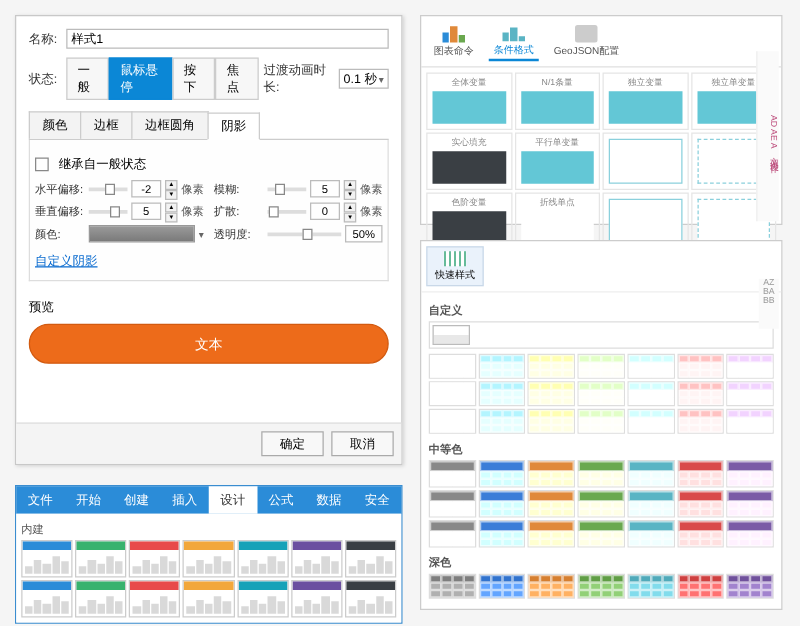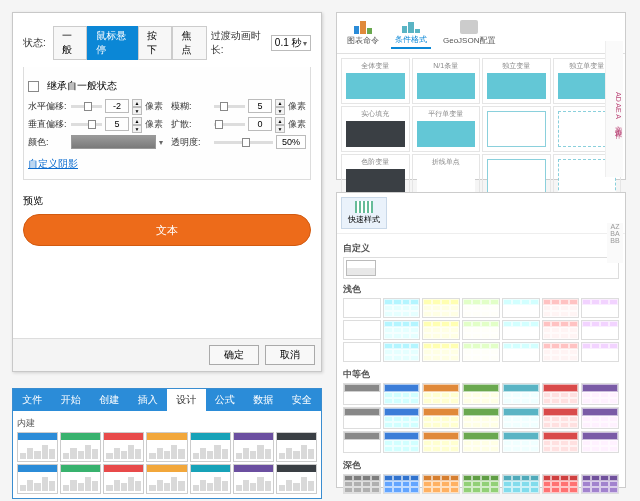--- a/index.html
+++ b/index.html
@@ -86,34 +86,44 @@
 .pal.mid .sw{height:22px;grid-template-rows:8px 1fr 1fr}
 .pal.mid .sw .hd{grid-column:1/5}
 .sidecol2{position:absolute;right:2px;top:30px;width:16px;height:40px;background:#fafafa;font-size:7px;color:#999;text-align:center}
 </style>
 </head>
 <body>
 
 <div class="dialog">
   <div class="dlg-body">
     <div class="row">
+      <span class="lbl">名称:</span>
+      <input class="field" value="样式1" style="">
+    </div>
+    <div class="row">
       <span class="lbl">状态:</span>
       <div class="state-tabs">
         <div class="state-tab">一般</div>
         <div class="state-tab active">鼠标悬停</div>
         <div class="state-tab">按下</div>
         <div class="state-tab">焦点</div>
       </div>
       <span class="lbl" style="min-width:0;margin-left:auto">过渡动画时长:</span>
       <div class="duration-sel">
         <span>0.1 秒</span>
         <span class="caret">▾</span>
       </div>
     </div>
 
+    <div class="prop-tabs">
+      <div class="prop-tab">颜色</div>
+      <div class="prop-tab">边框</div>
+      <div class="prop-tab">边框圆角</div>
+      <div class="prop-tab active">阴影</div>
+    </div>
     <div class="prop-pane">
       <div class="row">
           <span class="chk"></span>
           <span>继承自一般状态</span>
         </div>
       <div class="grid2">
         <div class="pcell">
           <span class="plbl">水平偏移:</span>
           <div class="slider">
               <div class="sh" style="left:42%"></div>
@@ -432,21 +442,20 @@
       <div class="spi"></div>
       <span>快速样式</span>
     </div>
   </div>
   <div class="sidecol2">AZ BA BB</div>
   <div class="sp-body">
     <div class="sp-sec">自定义</div>
     <div class="sp-custom">
       <div class="citem"></div>
     </div>
-    <div class="sp-sec">浅色</div>
     <div class="pal" id="pal-light">
         <div class="sw">
           <span style="background: rgb(255, 255, 255);"></span>
           <span style="background: rgb(255, 255, 255);"></span>
           <span style="background: rgb(255, 255, 255);"></span>
           <span style="background: rgb(255, 255, 255);"></span>
           <span style="background: rgb(255, 255, 255);"></span>
           <span style="background: rgb(255, 255, 255);"></span>
           <span style="background: rgb(255, 255, 255);"></span>
           <span style="background: rgb(255, 255, 255);"></span>

